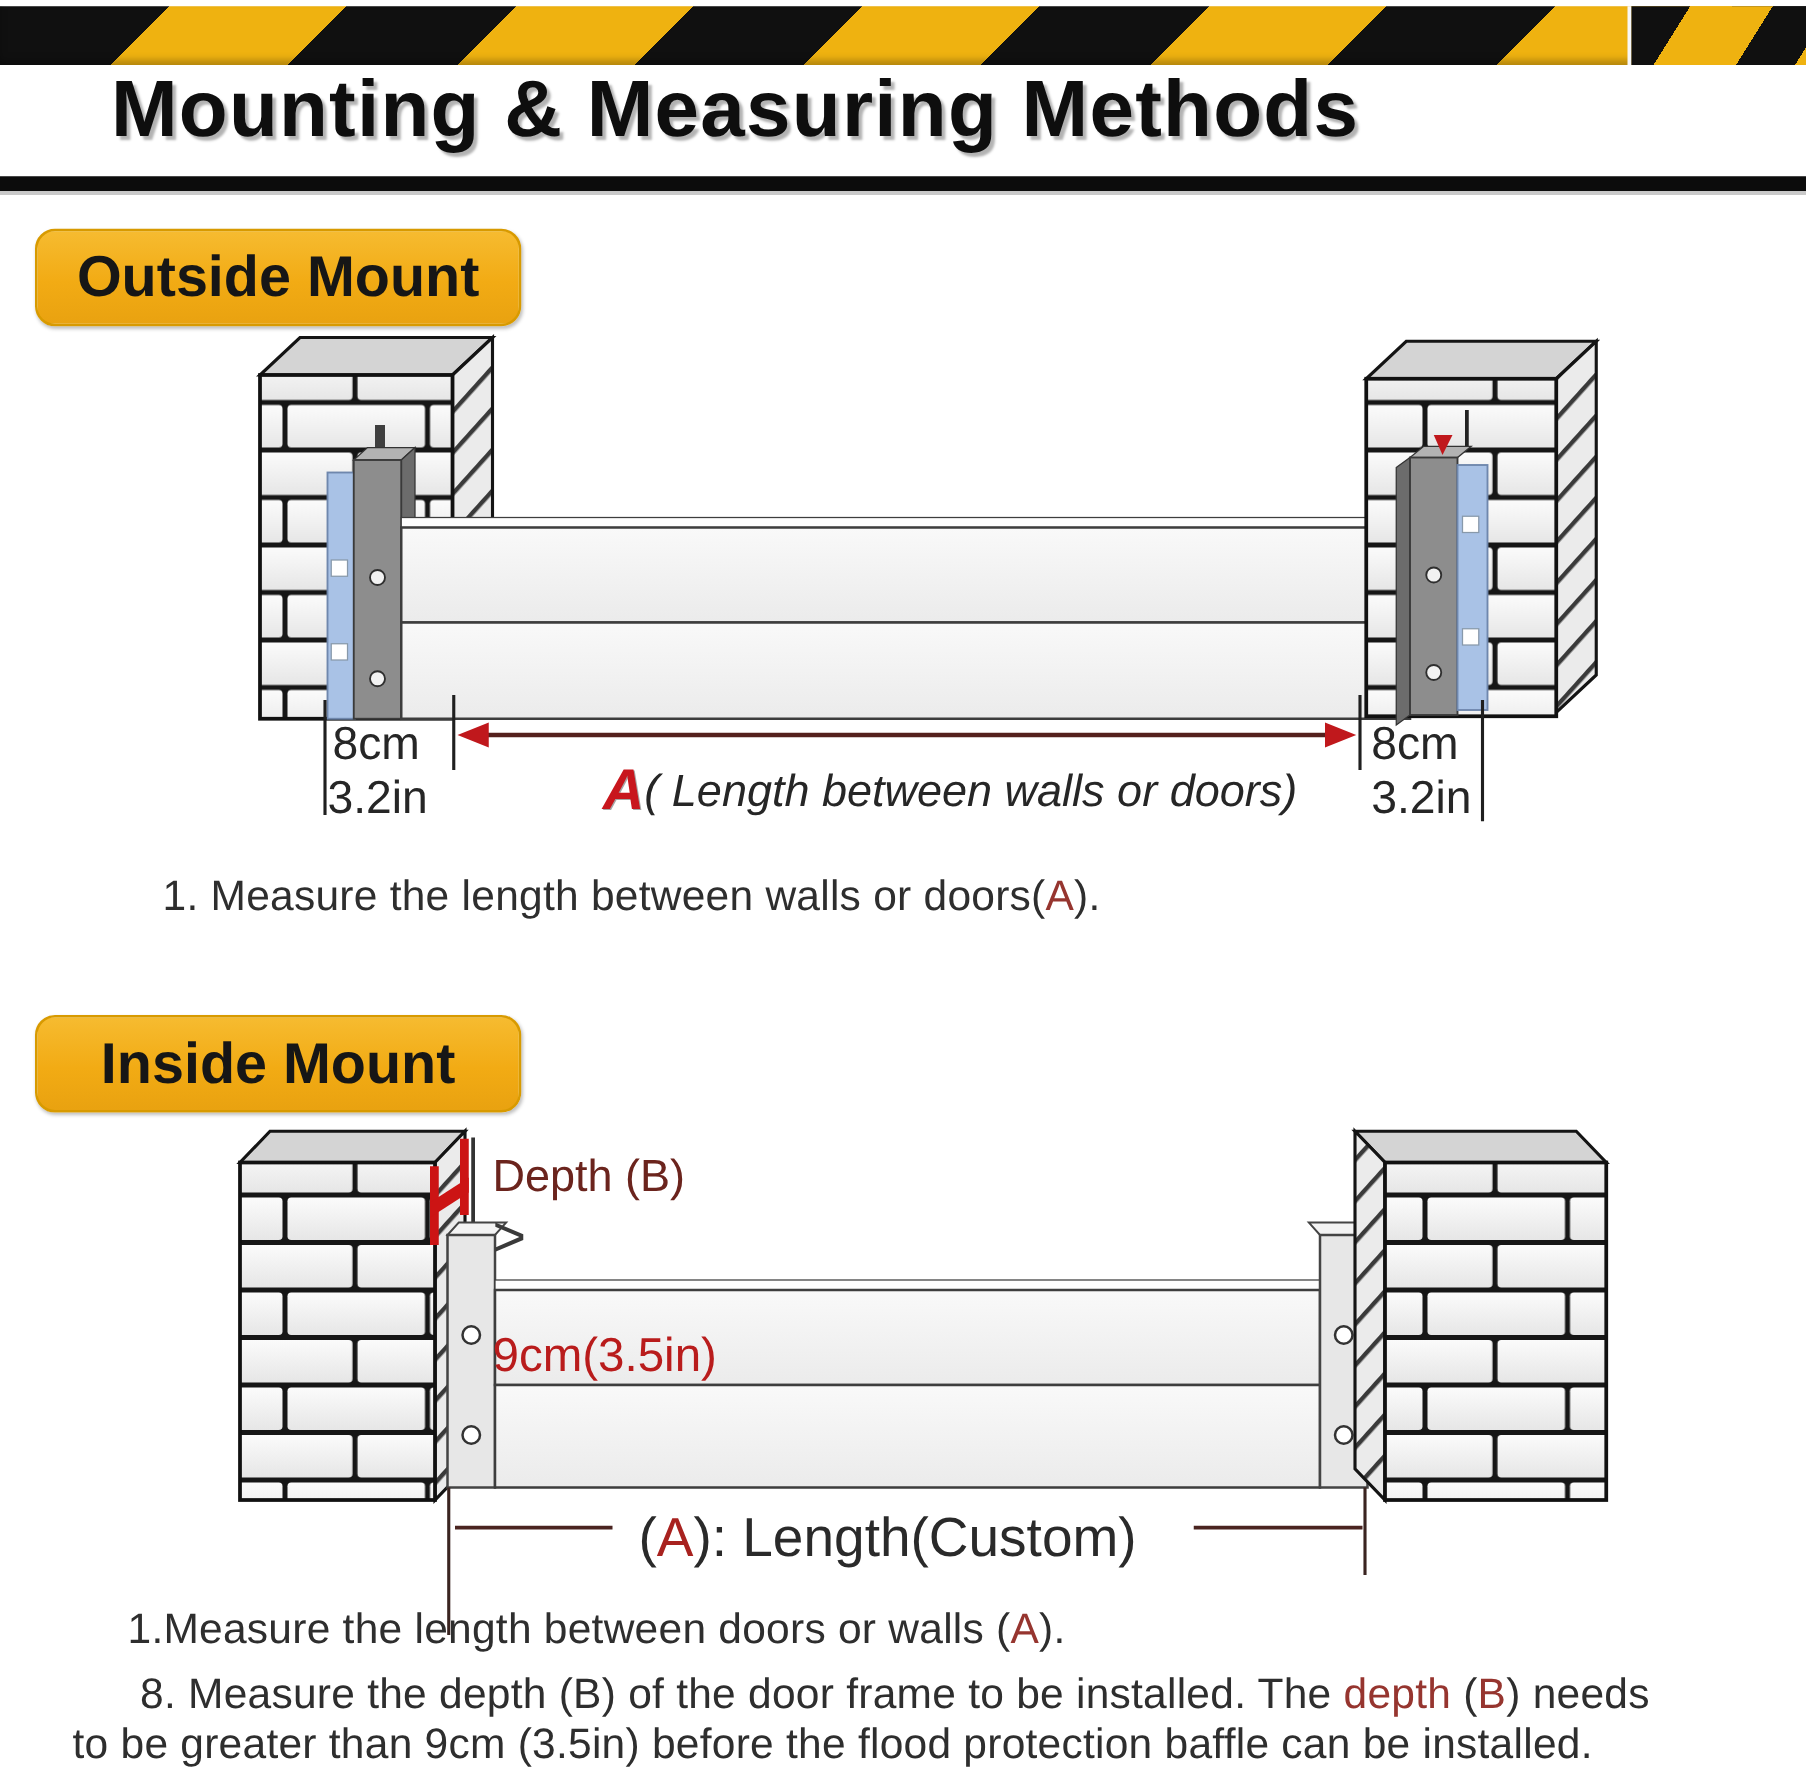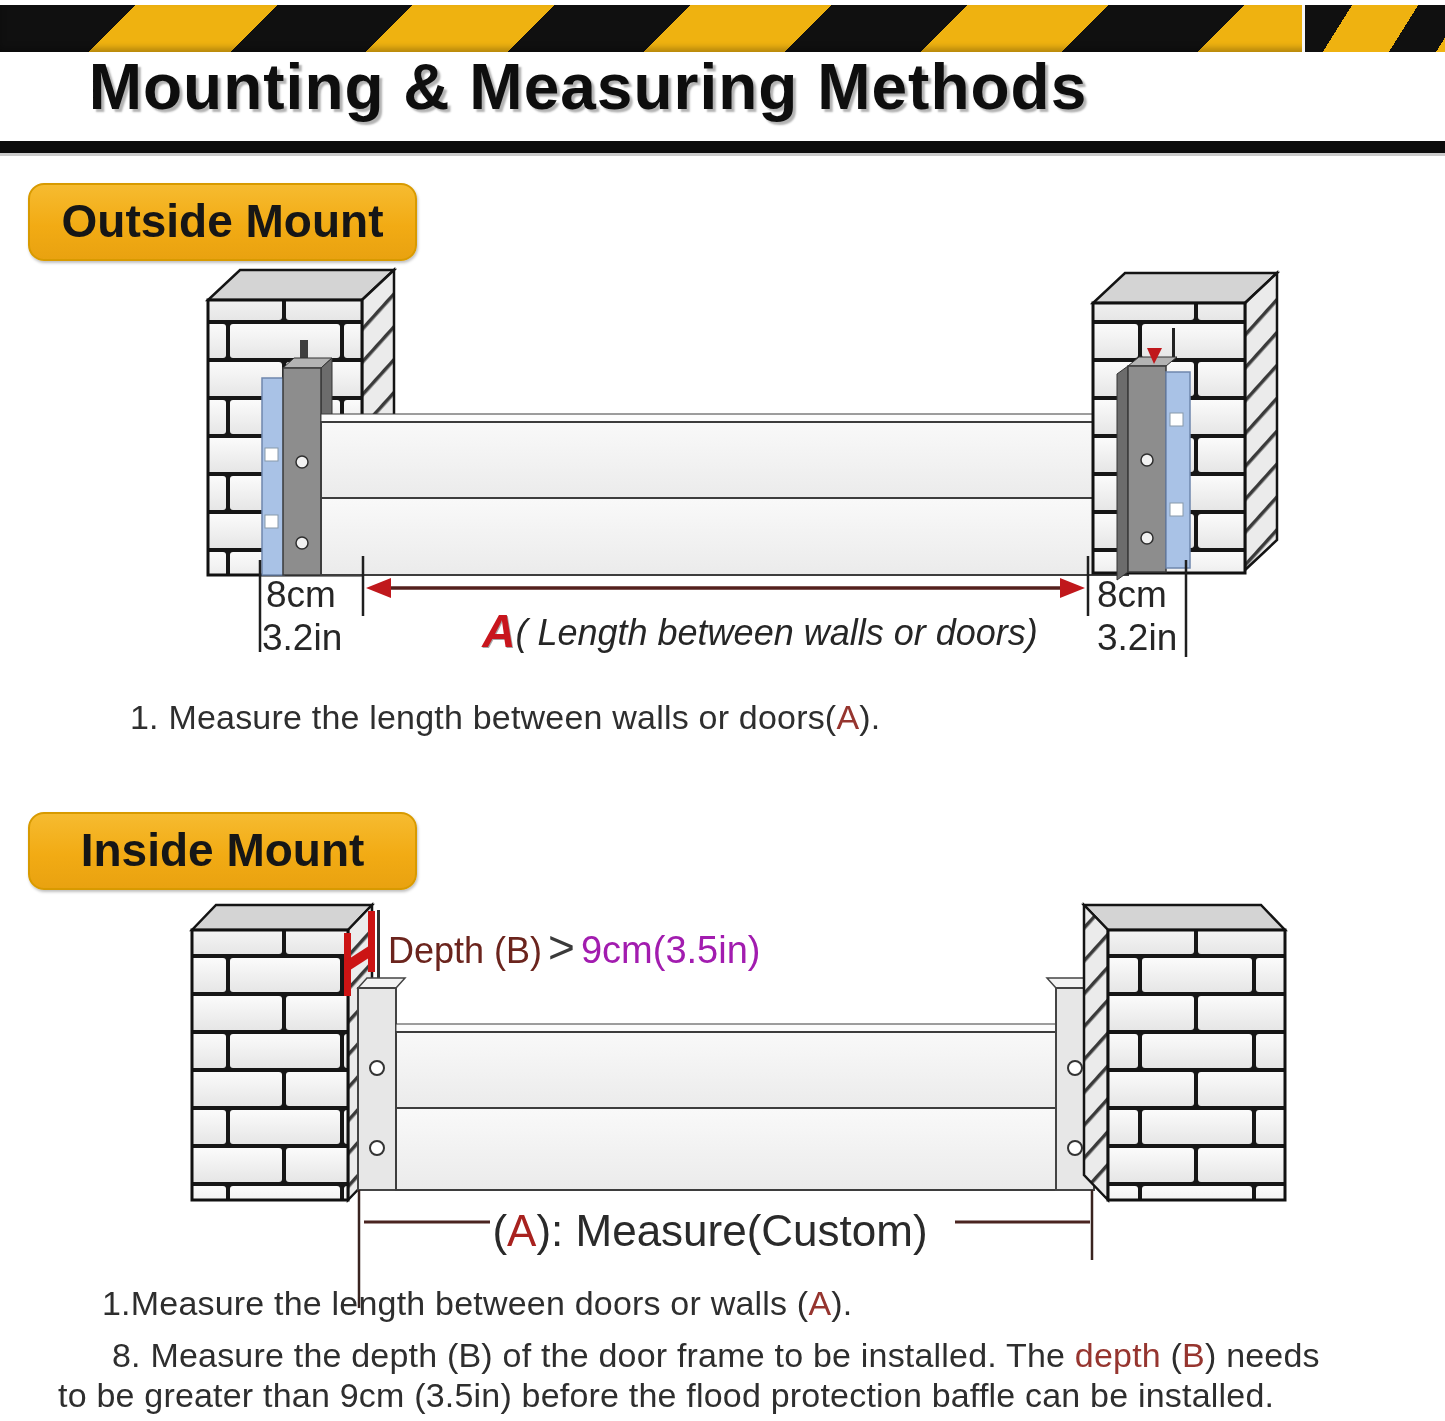--- a/index.html
+++ b/index.html
@@ -27,24 +27,24 @@
     border:2px solid #d89a00;box-shadow:1px 2px 3px rgba(0,0,0,.25);
     text-align:center;line-height:72px;font-size:46px;font-weight:600;color:#161616;}
 
   
   .dim-small{font-size:37px;color:#262626;}
   .dim-a-row{width:680px;text-align:center;font-size:36px;color:#262626;font-style:italic;}
   .dim-a-letter{font-size:46px;font-weight:800;color:#c8161d;vertical-align:-2px;
     text-shadow:1px 1px 0 rgba(0,0,0,.35);}
   .step{font-size:34px;color:#2e2e2e;letter-spacing:.2px;}
   .red-soft{color:#96352f;}
-  .depth-row{display:flex;align-items:baseline;}
+  .depth-row{display:flex;align-items:baseline;flex-direction:column;}
   .depth-name{font-size:36px;color:#6b241d;}
   .depth-gt{font-size:46px;color:#3a3a3a;margin:0 6px;}
-  .depth-val{font-size:38px;color:#a21caf;}
+  .depth-val{font-size:38px;color:#b91c1c;margin-top:48px;}
   .inside-dim{width:620px;text-align:center;font-size:44px;color:#2a2a2a;}
   .inside-dim .a{color:#a8221f;}
 
   svg{position:absolute;left:0;pointer-events:none;}
 </style>
 </head>
 <body>
 
 <div class="page">
 
@@ -203,21 +203,21 @@
     </g>
   </svg>
 
   <div class="abs depth-row nowrap" style="left:388px;top:920px;">
     <span class="depth-name">Depth (B) </span>
     <span class="depth-gt">&gt;</span>
     <span class="depth-val">9cm(3.5in)</span>
   </div>
 
   <div class="abs inside-dim nowrap" style="left:400px;top:1206px;">
-    <span>(</span><span class="a">A</span><span>): Measure(Custom)</span>
+    <span>(</span><span class="a">A</span><span>): Length(Custom)</span>
   </div>
 
   <div class="abs step nowrap" style="left:102px;top:1284px;">
     <span>1.Measure the length between doors or walls (</span><span class="red-soft">A</span><span>).</span>
   </div>
   <div class="abs step nowrap" style="left:112px;top:1336px;">
     <span>8. Measure the depth (B) of the door frame to be installed. The </span><span class="red-soft">depth</span><span> (</span><span class="red-soft">B</span><span>) needs</span>
   </div>
   <div class="abs step nowrap" style="left:58px;top:1376px;">to be greater than 9cm (3.5in) before the flood protection baffle can be installed.</div>
 

